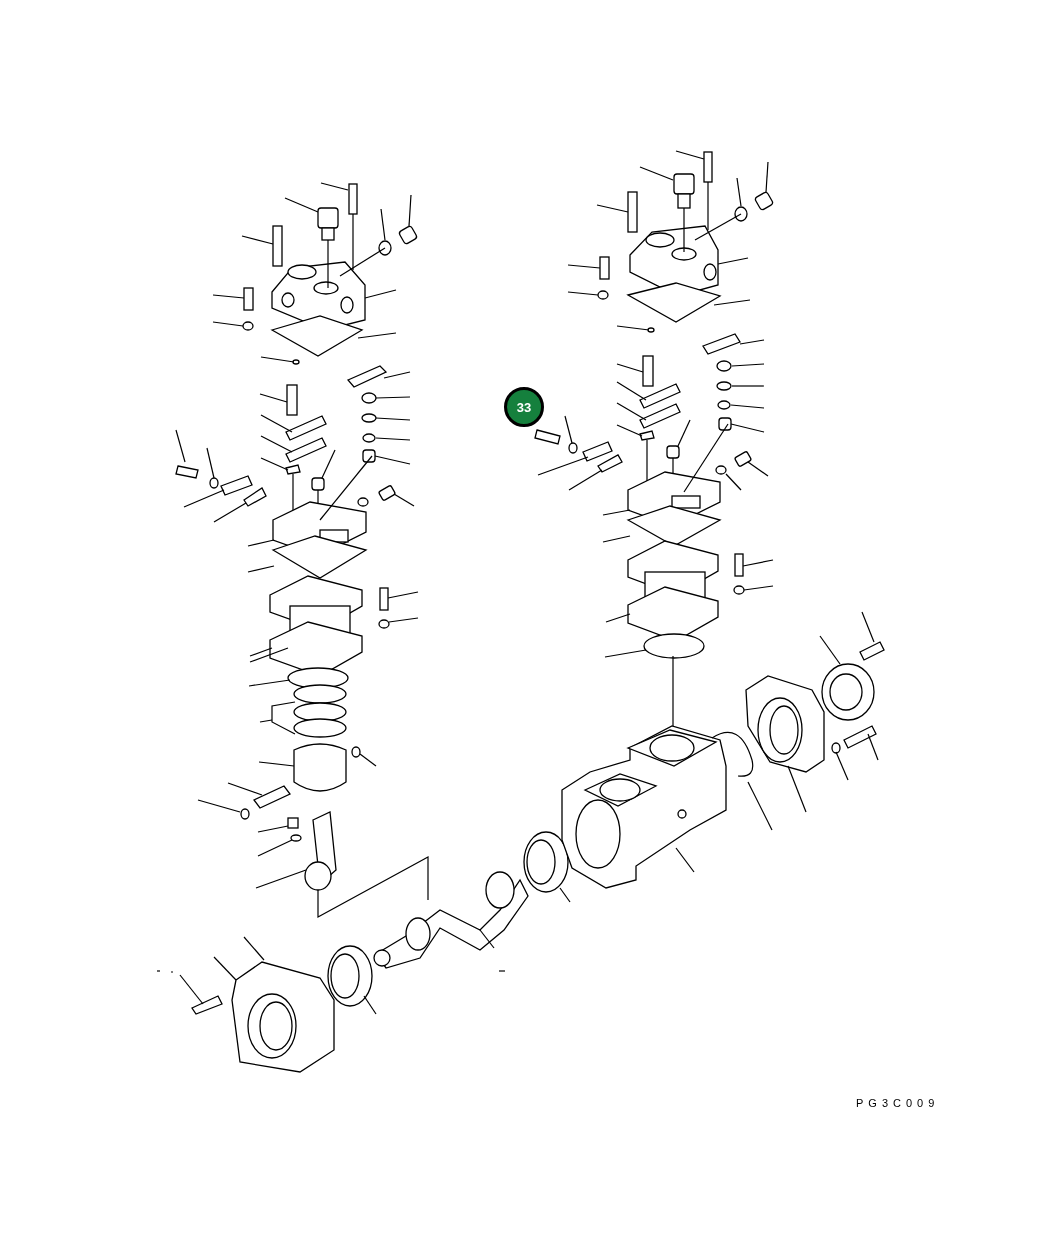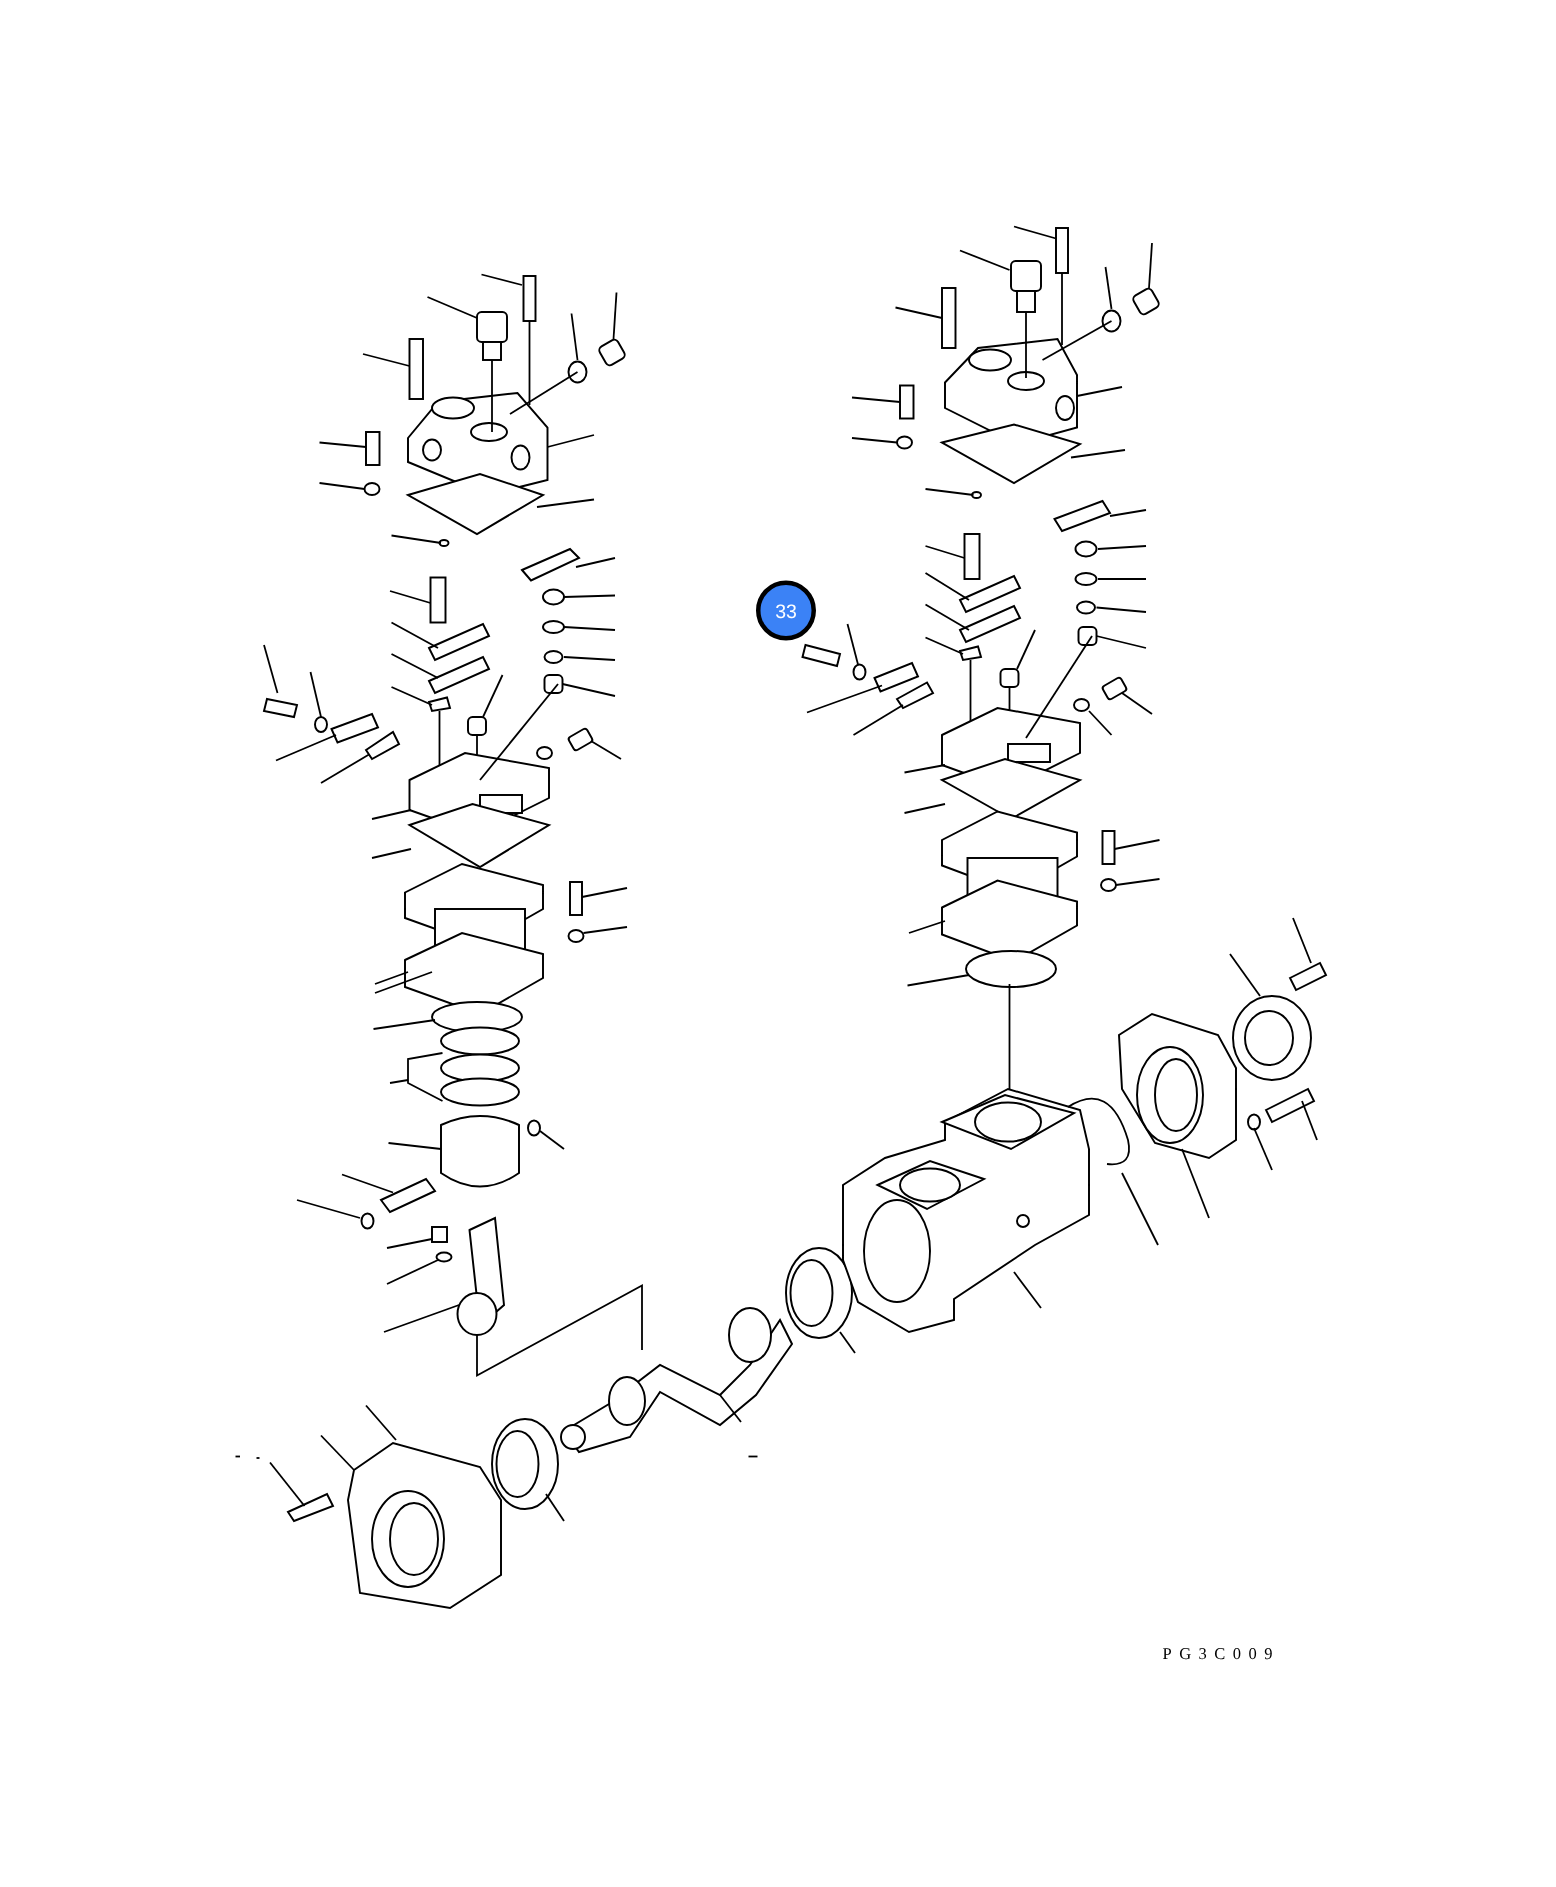--- a/index.html
+++ b/index.html
@@ -1,23 +1,23 @@
 <!DOCTYPE html>
 <html><head>
 <meta charset="utf-8">
 <style>
   html, body { margin:0; padding:0; background:#ffffff; }
   body { width:1037px; height:1258px; position:relative; overflow:hidden; font-family:"Liberation Sans", sans-serif; }
   #diagram { position:absolute; left:0; top:0; width:1037px; height:1258px; }
   #diagram .ln { stroke:#000; stroke-width:1.2; fill:none; }
   #diagram .pt { stroke:#000; stroke-width:1.3; fill:#fff; }
   .callout { position:absolute; left:504px; top:387px; width:34px; height:34px; border-radius:50%;
-             background:#3b82f6; border:3px solid #000; color:#fff; font-size:13px;
-             display:flex; align-items:center; justify-content:center; cursor:pointer; }
-  .figcode { position:absolute; left:775px; top:1097px; font-family:Liberation Serif, serif;
+             background:#15803d; border:3px solid #000; color:#fff; font-size:13px;
+             display:flex; align-items:center; justify-content:center; cursor:pointer;font-weight:bold; }
+  .figcode { position:absolute; left:856px; top:1097px; font-family:Liberation Sans, sans-serif;
              font-size:11px; letter-spacing:5px; color:#000; }
 </style>
 </head>
 <body>
 
 <svg id="diagram" viewBox="0 0 1037 1258" xmlns="http://www.w3.org/2000/svg">
 
   <g>
 
     <path class="pt" d="M272 292 L292 268 L345 262 L365 285 L365 320 L325 330 L272 308 Z"></path>

